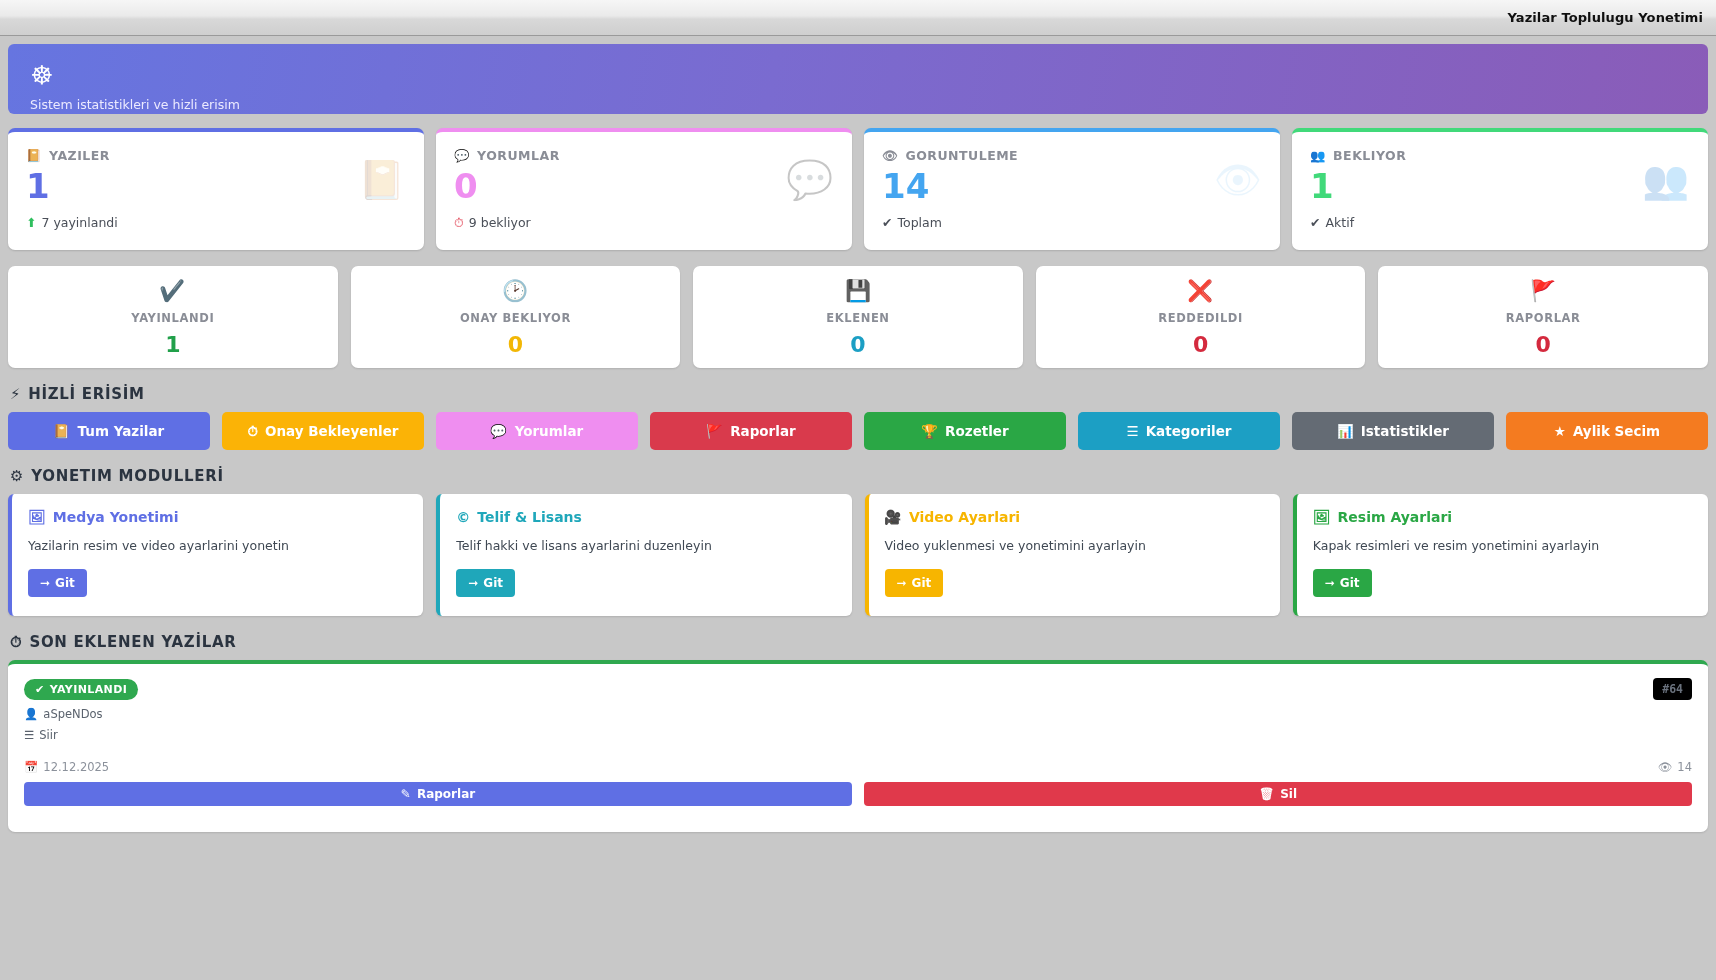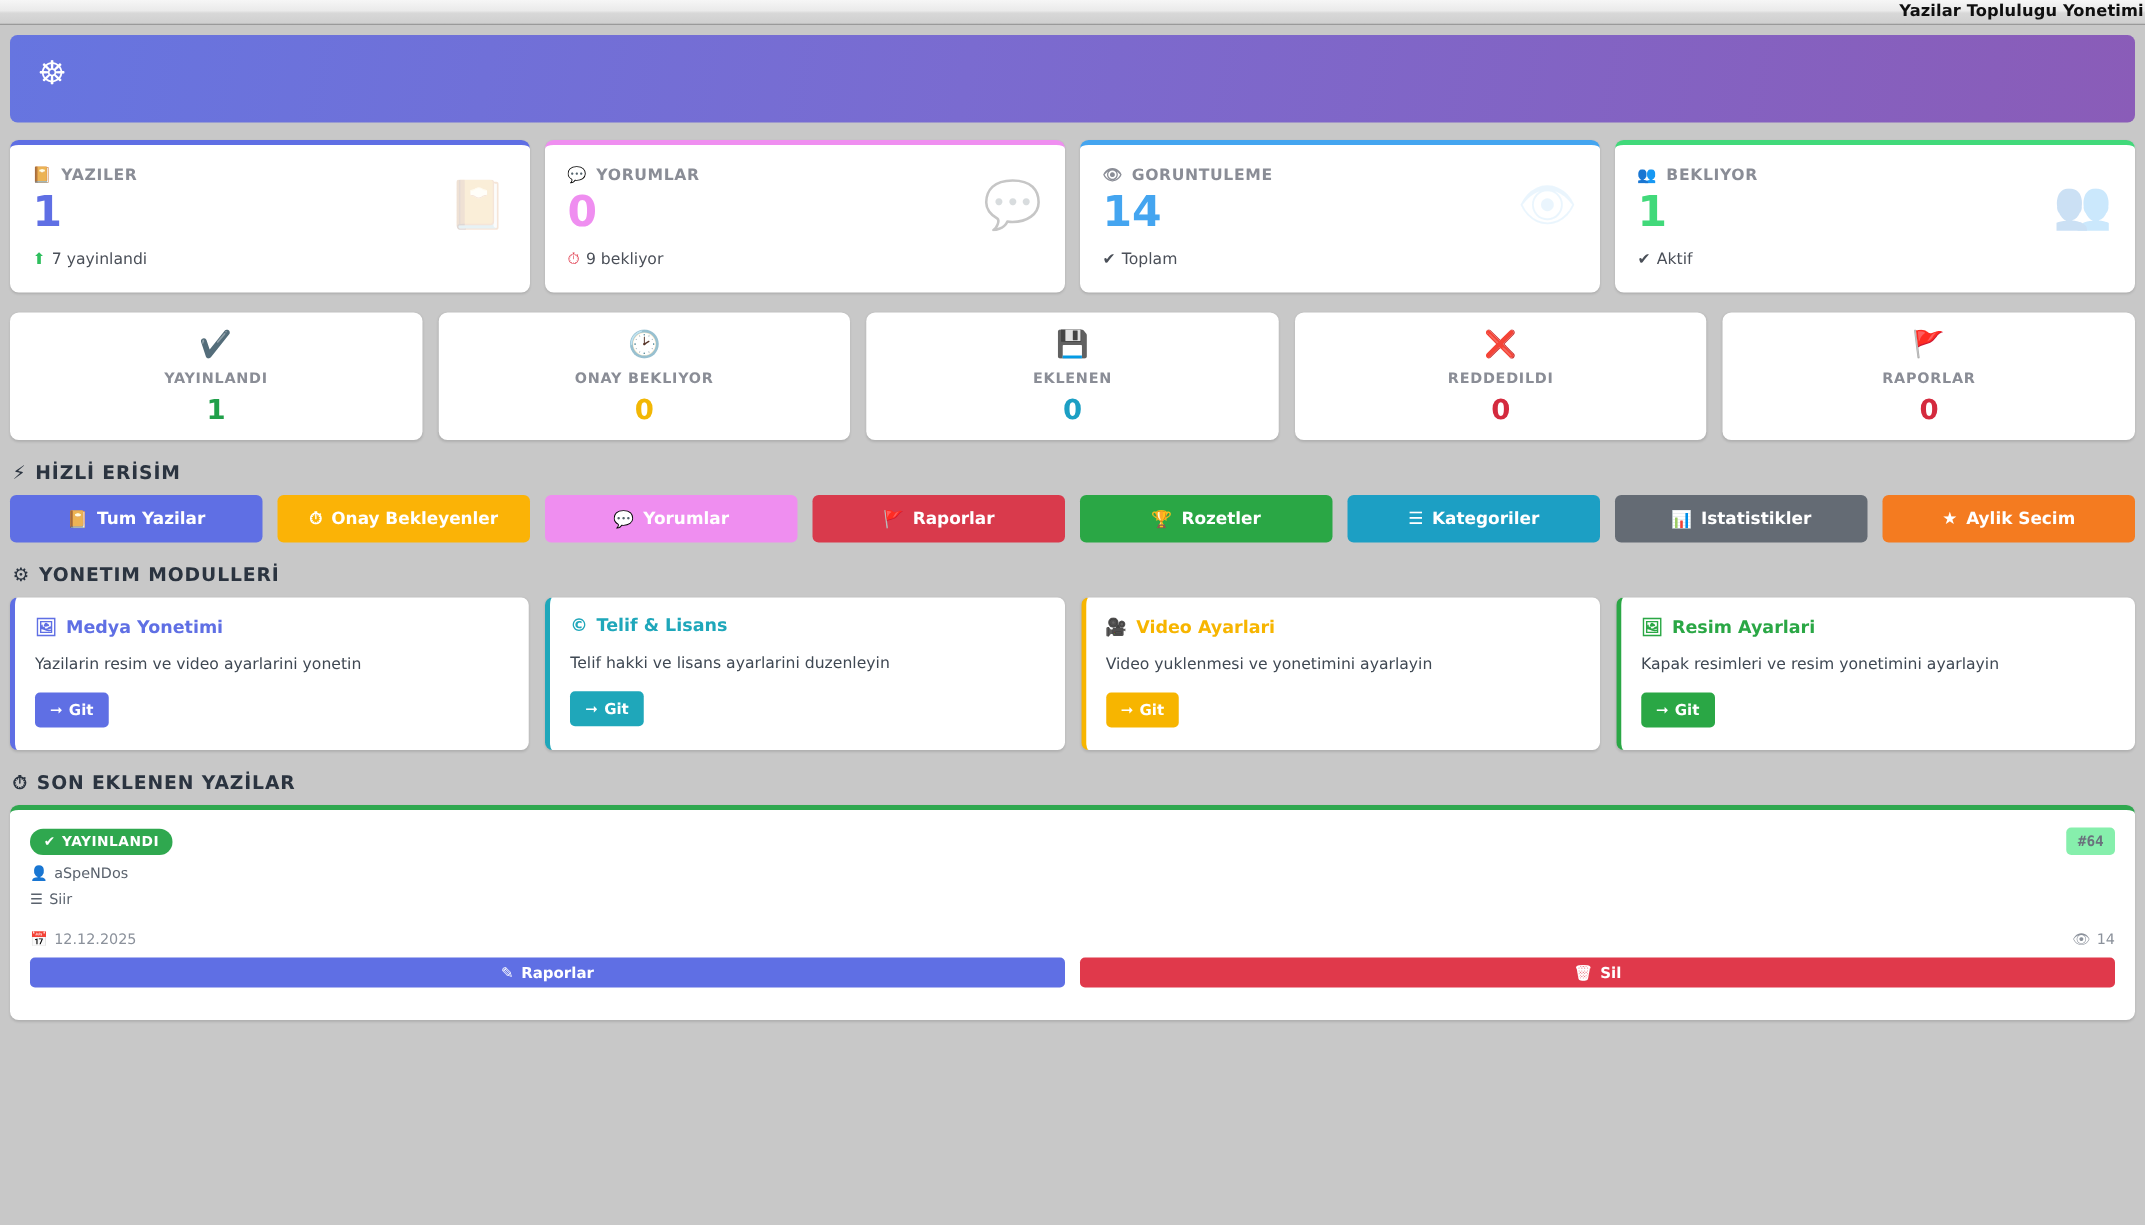--- a/index.html
+++ b/index.html
@@ -5,25 +5,25 @@
   * { box-sizing: border-box; margin: 0; padding: 0; }
   html, body {
     width: 1716px; height: 980px;
     overflow: hidden;
     font-family: "DejaVu Sans", "Liberation Sans", sans-serif;
     background: #c8c8c8;
   }
 
   
   .titlebar {
-    height: 20px;
+    height: 36px;
     background: linear-gradient(to bottom, #f6f6f6 0%, #eaeaea 45%, #d8d8d8 55%, #cfcfcf 100%);
     border-bottom: 1px solid #9a9a9a;
     display: flex; align-items: center; justify-content: flex-end;
-    padding-right: 1px;
+    padding-right: 13px;
   }
   .titlebar-text {
     font-size: 13px; font-weight: bold; color: #101010;
     letter-spacing: .1px;
   }
 
   
   .page { padding: 8px 8px 0 8px; }
 
   
@@ -134,21 +134,21 @@
     height: 172px;
   }
   .badge-pub {
     display: inline-flex; align-items: center; gap: 5px;
     background: #2fa84f; color: #fff; border-radius: 11px;
     font-size: 11px; font-weight: bold; letter-spacing: .4px;
     padding: 4px 11px;
   }
   .post-id {
     position: absolute; right: 16px; top: 14px;
-    background: #86efac; color: #6a727d; border-radius: 4px;
+    background: #000000; color: #6a727d; border-radius: 4px;
     font-size: 11.5px; font-weight: bold; padding: 4px 9px;
     font-family: "DejaVu Sans Mono", "Liberation Mono", monospace;
   }
   .post-title { font-size: 15.5px; font-weight: bold; color: #1f2733; margin-top: 11px; }
   .post-meta { font-size: 11.5px; color: #5a626d; margin-top: 7px; display: flex; align-items: center; gap: 5px; }
   .post-bottom {
     display: flex; justify-content: space-between; align-items: center;
     margin-top: 18px; font-size: 11.5px; color: #8b919b;
   }
   .post-bottom span { display: flex; align-items: center; gap: 5px; }
@@ -167,20 +167,21 @@
 <div class="titlebar">
   <div class="titlebar-text">Yazilar Toplulugu Yonetimi</div>
 </div>
 
 <div class="page">
 
   <div class="hero">
     <div class="hero-title">
       <i class="ico">☸</i>
     </div>
+    <div class="hero-sub">Sistem istatistikleri ve hizli erisim</div>
   </div>
 
   <div class="stat-row">
     <div class="stat-card t-blue">
       <div class="stat-label">
         <i class="ico">📔</i>
         <span>YAZILER</span>
       </div>
       <div class="stat-value v-blue">1</div>
       <div class="stat-foot">

